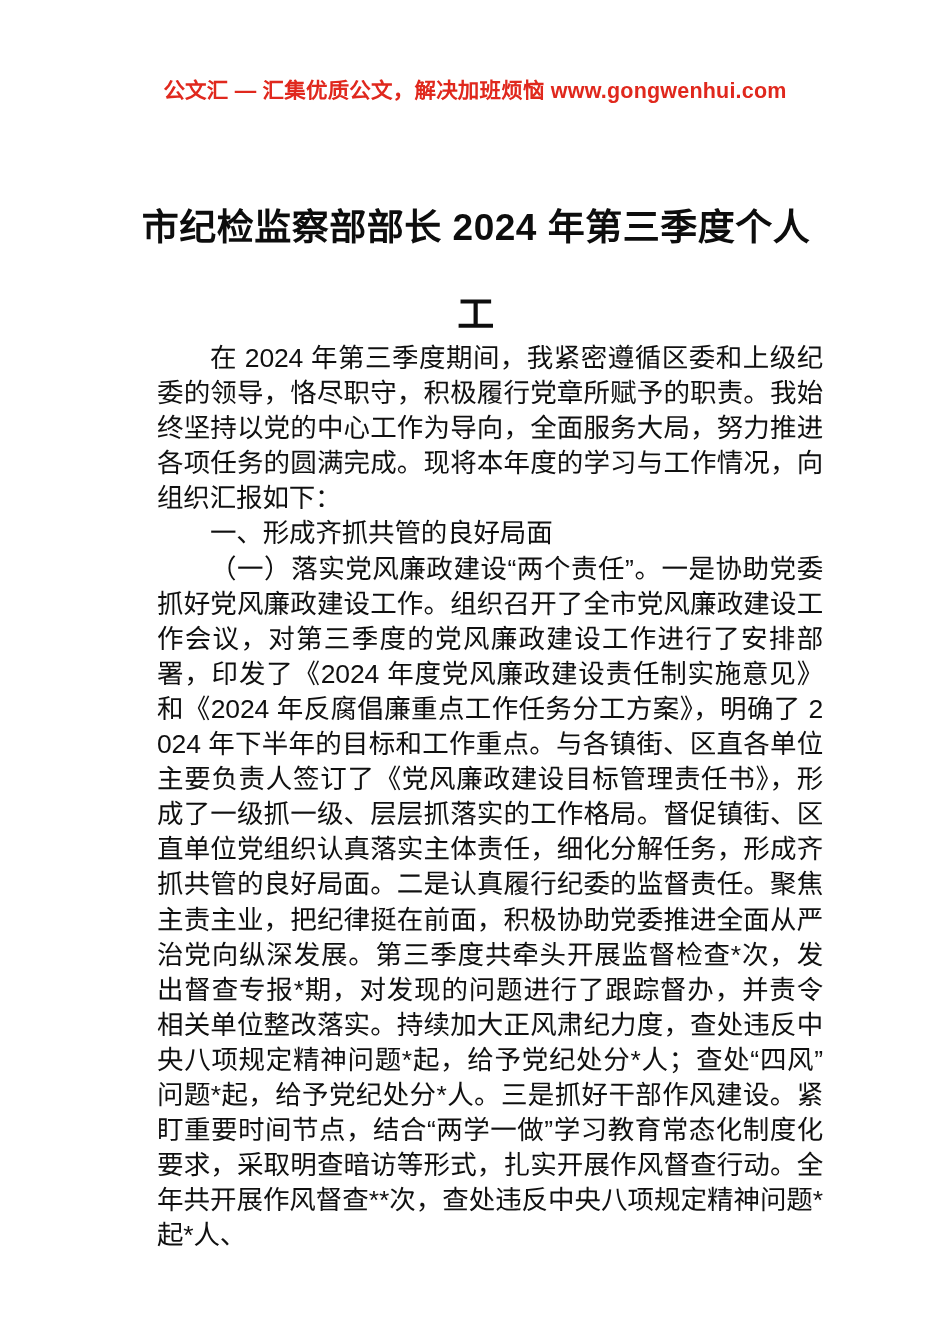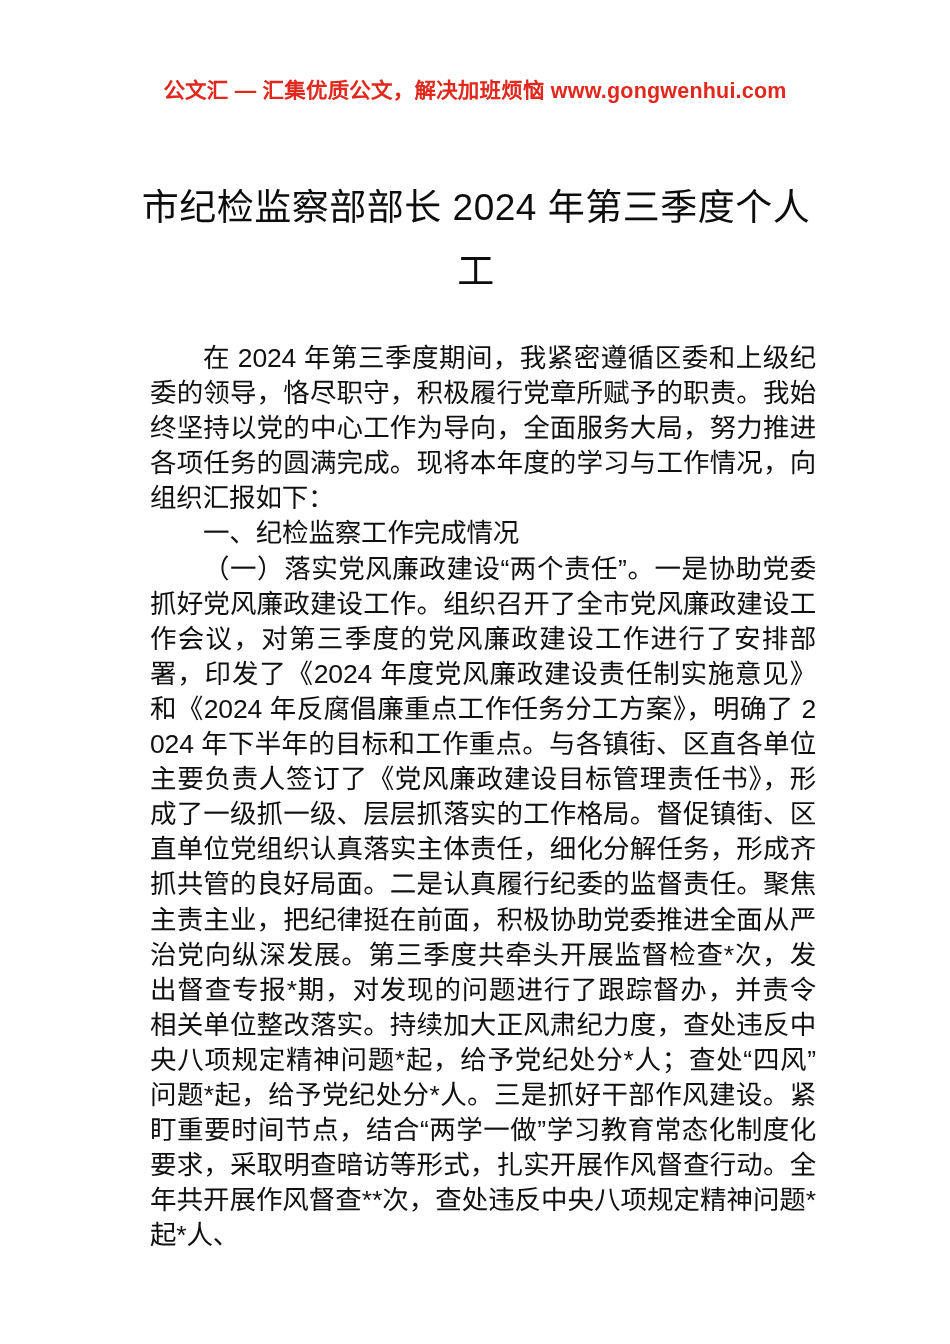--- a/index.html
+++ b/index.html
@@ -31,35 +31,35 @@
     font-size: 21.5px;
     line-height: 30px;
     letter-spacing: 0.2px;
     font-weight: 600;
     white-space: nowrap;
     user-select: none;
   }
   
   .doc-title {
     position: absolute;
-    top: 176px;
+    top: 184px;
     left: 140px;
     width: 672px;
     text-align: center;
     font-size: 37px;
-    line-height: 64px;
-    font-weight: 400;
+    line-height: 87px;
+    font-weight: 700;
     letter-spacing: 0.5px;
     color: #0d0d0d;
   }
   
   .body-block {
     position: absolute;
     top: 341px;
-    left: 150px;
+    left: 157px;
     width: 666px;
   }
   p.para {
     margin: 0;
     padding: 0;
     font-size: 26.5px;
     line-height: 35.1px;
     text-align: justify;
     text-align-last: left;
     text-justify: inter-ideograph;
@@ -83,19 +83,19 @@
   <div class="watermark">公文汇 — 汇集优质公文，解决加班烦恼 www.gongwenhui.com</div>
 
   <div class="doc-title">
     <div>市纪检监察部部长 2024 年第三季度个人工</div>
   </div>
 
   <div class="body-block">
 
     <p class="para indent">在 2024 年第三季度期间，我紧密遵循区委和上级纪委的领导，恪尽职守，积极履行党章所赋予的职责。我始终坚持以党的中心工作为导向，全面服务大局，努力推进各项任务的圆满完成。现将本年度的学习与工作情况，向组织汇报如下：</p>
 
-    <p class="para heading">一、纪检监察工作完成情况</p>
+    <p class="para heading">一、形成齐抓共管的良好局面</p>
 
     <p class="para indent">（一）落实党风廉政建设“两个责任”。一是协助党委抓好党风廉政建设工作。组织召开了全市党风廉政建设工作会议，对第三季度的党风廉政建设工作进行了安排部署，印发了《2024 年度党风廉政建设责任制实施意见》和《2024 年反腐倡廉重点工作任务分工方案》，明确了 2024 年下半年的目标和工作重点。与各镇街、区直各单位主要负责人签订了《党风廉政建设目标管理责任书》，形成了一级抓一级、层层抓落实的工作格局。督促镇街、区直单位党组织认真落实主体责任，细化分解任务，形成齐抓共管的良好局面。二是认真履行纪委的监督责任。聚焦主责主业，把纪律挺在前面，积极协助党委推进全面从严治党向纵深发展。第三季度共牵头开展监督检查*次，发出督查专报*期，对发现的问题进行了跟踪督办，并责令相关单位整改落实。持续加大正风肃纪力度，查处违反中央八项规定精神问题*起，给予党纪处分*人；查处“四风”问题*起，给予党纪处分*人。三是抓好干部作风建设。紧盯重要时间节点，结合“两学一做”学习教育常态化制度化要求，采取明查暗访等形式，扎实开展作风督查行动。全年共开展作风督查**次，查处违反中央八项规定精神问题*起*人、</p>
 
   </div>
 
 </div>
 
 </body></html>

